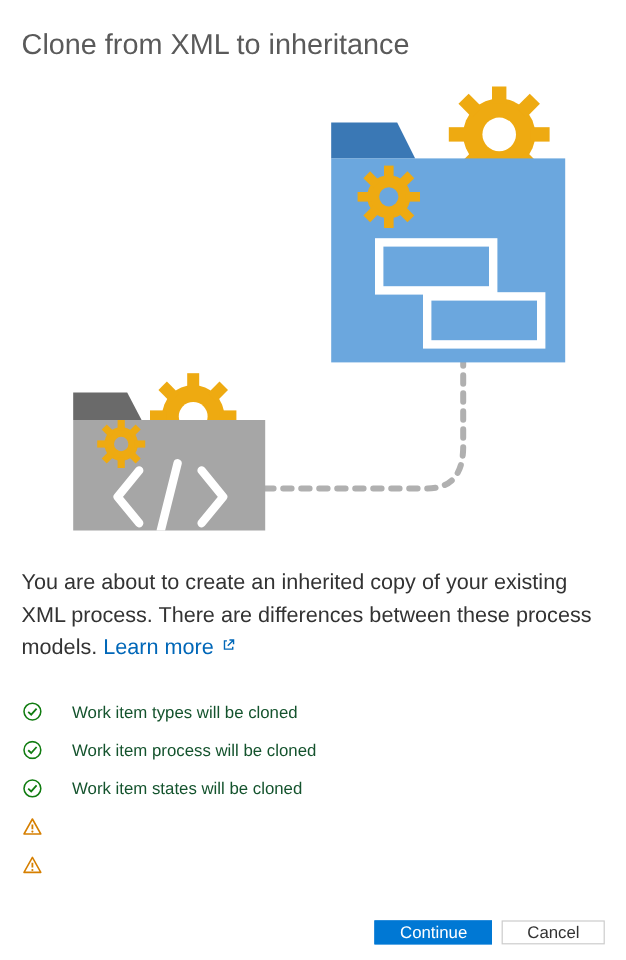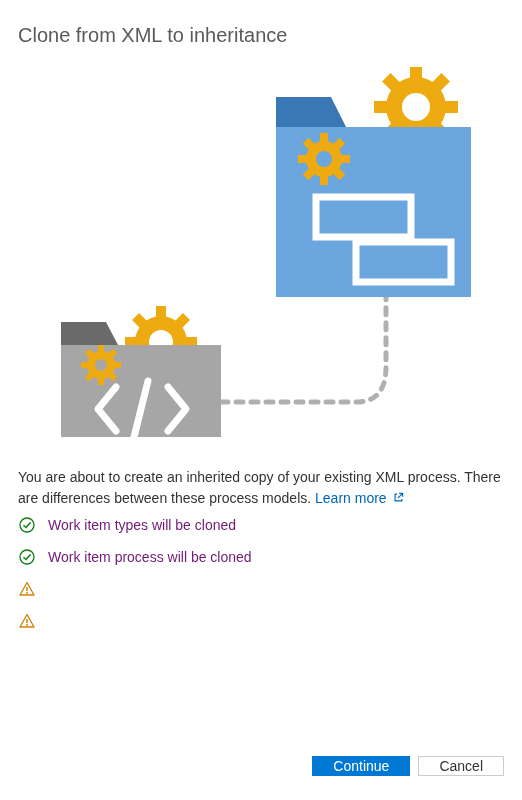--- a/index.html
+++ b/index.html
@@ -11,36 +11,37 @@
       font-family: "Segoe UI", -apple-system, BlinkMacSystemFont, sans-serif;
       background: #ffffff;
       width: 522px;
       height: 800px;
       padding: 24px 18px;
       display: flex;
       flex-direction: column;
       color: #323130;
     }
     .title {
-      font-size: 20px;
+      font-size: 24px;
       font-weight: 400;
       color: #5a5a5a;
       margin-bottom: 20px;
     }
     .illustration {
       width: 100%;
       height: 370px;
       display: flex;
       justify-content: center;
       margin-bottom: 30px;
     }
     .description {
-      font-size: 14px;
+      font-size: 18px;
       line-height: 1.5;
       color: #333333;
+      margin-bottom: 24px;
     }
     .description a {
       color: #0067b8;
       text-decoration: none;
       cursor: pointer;
     }
     .external-link-icon {
       display: inline-block;
       margin-left: 2px;
       font-size: 11px;
@@ -49,21 +50,22 @@
     }
     .checklist {
       list-style: none;
       margin-bottom: 30px;
     }
     .checklist li {
       display: flex;
       align-items: center;
       padding: 7px 0;
       font-size: 14px;
-      color: #701a75;
+      color: #14532d;
+      gap: 12px;
     }
     .icon-holder {
       width: 18px;
       height: 18px;
       margin-right: 12px;
       display: inline-flex;
       align-items: center;
       justify-content: center;
       flex-shrink: 0;
     }
@@ -215,20 +217,29 @@
       <svg width="16" height="16" viewBox="0 0 16 16">
           <circle cx="8" cy="8" r="7" fill="none" stroke="#107c10" stroke-width="1.3"></circle>
           <polyline points="4.5,8.2 7,10.5 11.5,5.5" fill="none" stroke="#107c10" stroke-width="1.5"></polyline>
         </svg>
     </span>
     <span>Work item process will be cloned</span>
   </li>
   <li>
     <span class="icon-holder">
       <svg width="16" height="16" viewBox="0 0 16 16">
+          <circle cx="8" cy="8" r="7" fill="none" stroke="#107c10" stroke-width="1.3"></circle>
+          <polyline points="4.5,8.2 7,10.5 11.5,5.5" fill="none" stroke="#107c10" stroke-width="1.5"></polyline>
+        </svg>
+    </span>
+    <span>Work item states will be cloned</span>
+  </li>
+  <li>
+    <span class="icon-holder">
+      <svg width="16" height="16" viewBox="0 0 16 16">
           <polygon points="8,1.5 15,14 1,14" fill="none" stroke="#d67f00" stroke-width="1.3" stroke-linejoin="round"></polygon>
           <line x1="8" y1="6" x2="8" y2="10" stroke="#d67f00" stroke-width="1.5"></line>
           <circle cx="8" cy="12" r="0.9" fill="#d67f00"></circle>
         </svg>
     </span>
   </li>
   <li>
     <span class="icon-holder">
       <svg width="16" height="16" viewBox="0 0 16 16">
           <polygon points="8,1.5 15,14 1,14" fill="none" stroke="#d67f00" stroke-width="1.3" stroke-linejoin="round"></polygon>

